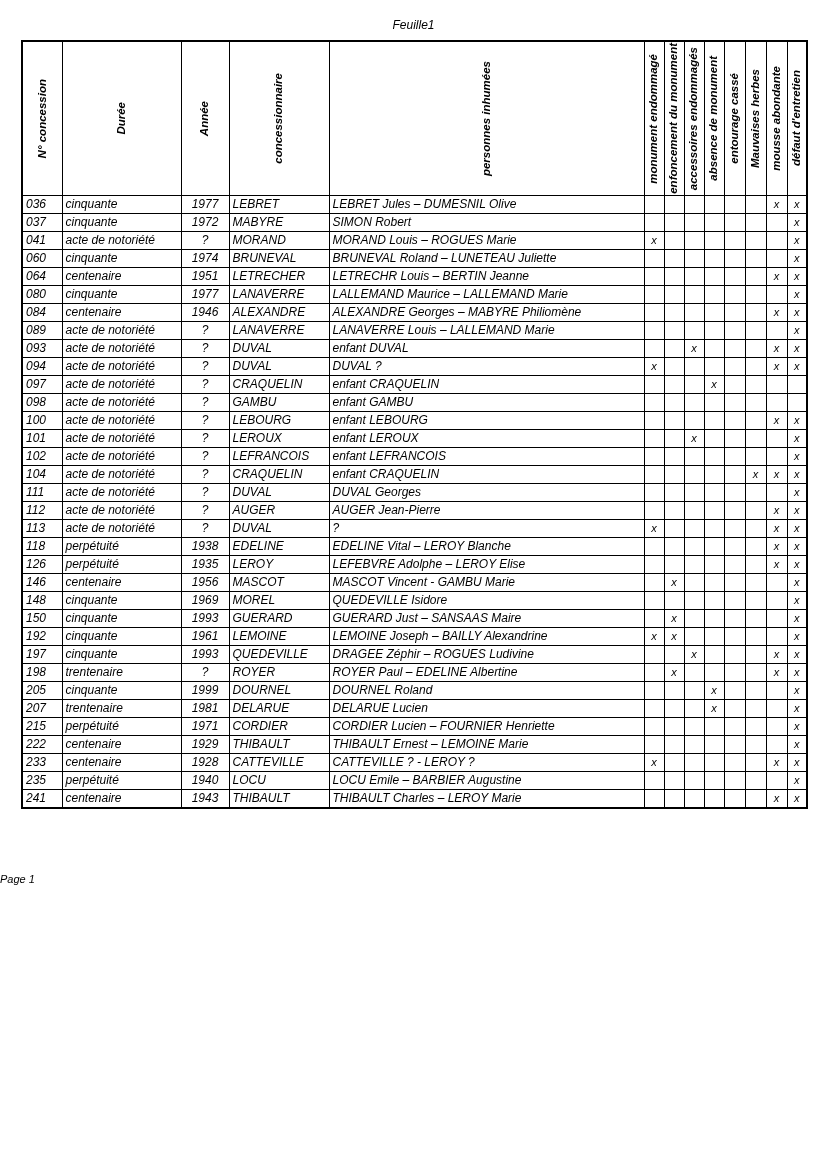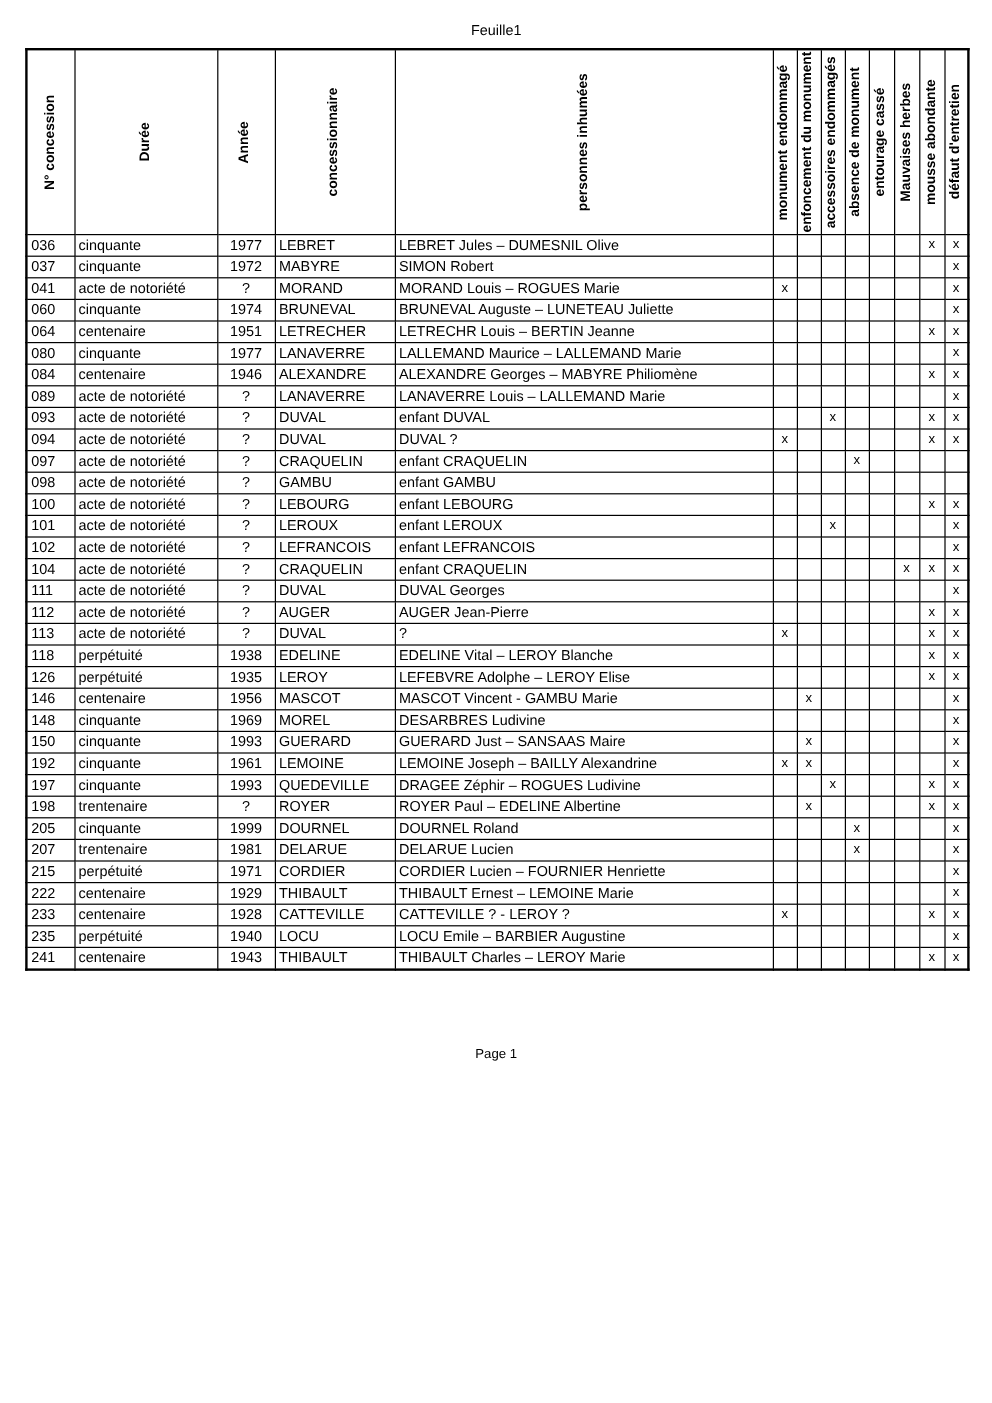--- a/index.html
+++ b/index.html
@@ -5,20 +5,21 @@
   * { box-sizing: border-box; }
   html, body { margin: 0; padding: 0; background: #ffffff; }
   .page {
     position: relative;
     width: 827px;
     height: 907px;
     background: #ffffff;
     font-family: "Liberation Sans", sans-serif;
     color: #000;
     overflow: hidden;
+    font-style: italic;
   }
   .sheet-title {
     position: absolute;
     top: 18px; left: 0; right: 0;
     text-align: center;
     font-size: 12px;
   }
   table.grid {
     position: absolute;
     top: 40px;
@@ -51,21 +52,21 @@
     padding: 0 3px;
     white-space: nowrap;
     overflow: hidden;
     background: #fff;
   }
   .c-annee { text-align: center; }
   .c-mark { text-align: center; padding: 0; font-size: 11px; }
   .page-footer {
     position: absolute;
     bottom: 22px; left: 0; right: 0;
-    text-align: center;
+    text-align: left;
     font-size: 11px;
   }
 </style>
 </head>
 <body>
 
 <div class="page">
   <div class="sheet-title">Feuille1</div>
 
   <table class="grid">
@@ -182,21 +183,21 @@
           <td class="c-mark"></td>
           <td class="c-mark"></td>
           <td class="c-mark"></td>
           <td class="c-mark">x</td>
         </tr>
         <tr>
           <td class="c-num">060</td>
           <td class="c-duree">cinquante</td>
           <td class="c-annee">1974</td>
           <td class="c-conc">BRUNEVAL</td>
-          <td class="c-pers">BRUNEVAL Auguste – LUNETEAU Juliette</td>
+          <td class="c-pers">BRUNEVAL Roland – LUNETEAU Juliette</td>
           <td class="c-mark"></td>
           <td class="c-mark"></td>
           <td class="c-mark"></td>
           <td class="c-mark"></td>
           <td class="c-mark"></td>
           <td class="c-mark"></td>
           <td class="c-mark"></td>
           <td class="c-mark">x</td>
         </tr>
         <tr>
@@ -467,21 +468,21 @@
           <td class="c-mark"></td>
           <td class="c-mark"></td>
           <td class="c-mark"></td>
           <td class="c-mark">x</td>
         </tr>
         <tr>
           <td class="c-num">148</td>
           <td class="c-duree">cinquante</td>
           <td class="c-annee">1969</td>
           <td class="c-conc">MOREL</td>
-          <td class="c-pers">DESARBRES Ludivine</td>
+          <td class="c-pers">QUEDEVILLE Isidore</td>
           <td class="c-mark"></td>
           <td class="c-mark"></td>
           <td class="c-mark"></td>
           <td class="c-mark"></td>
           <td class="c-mark"></td>
           <td class="c-mark"></td>
           <td class="c-mark"></td>
           <td class="c-mark">x</td>
         </tr>
         <tr>

